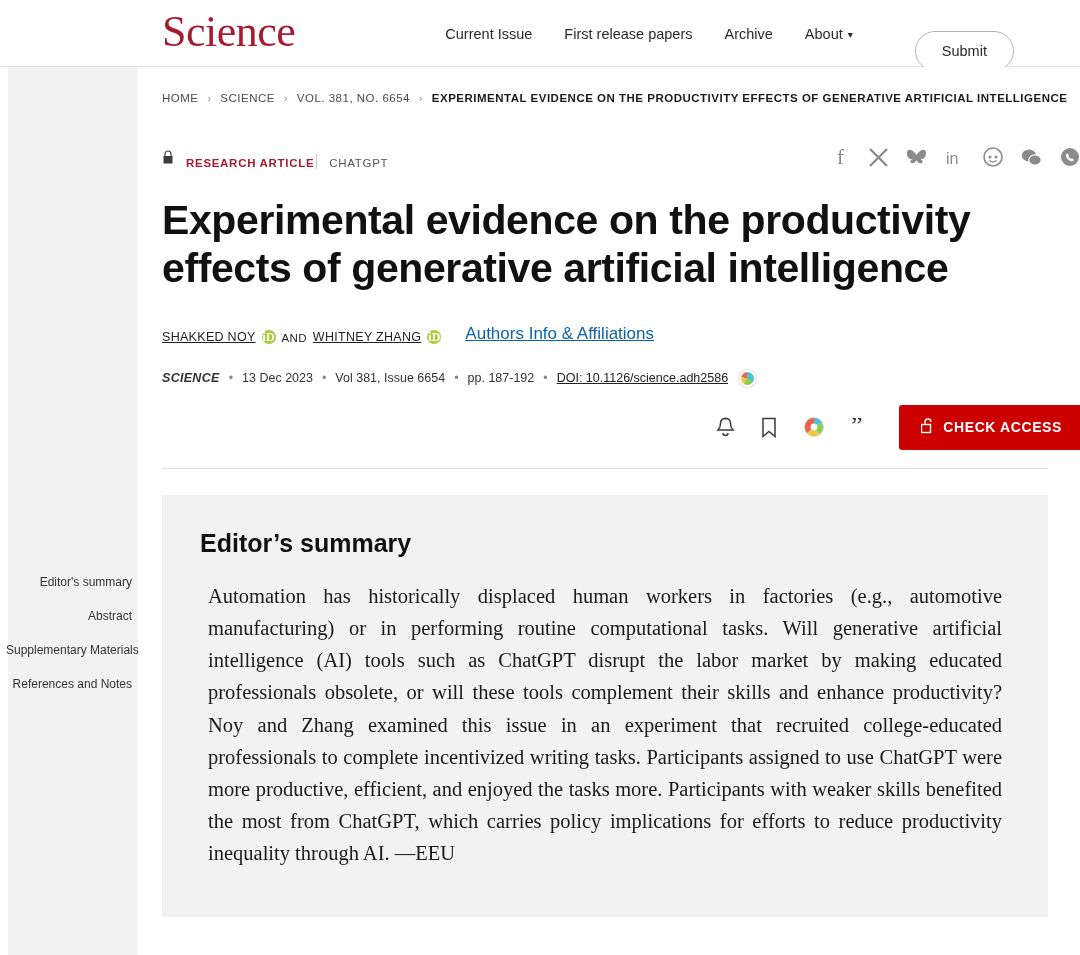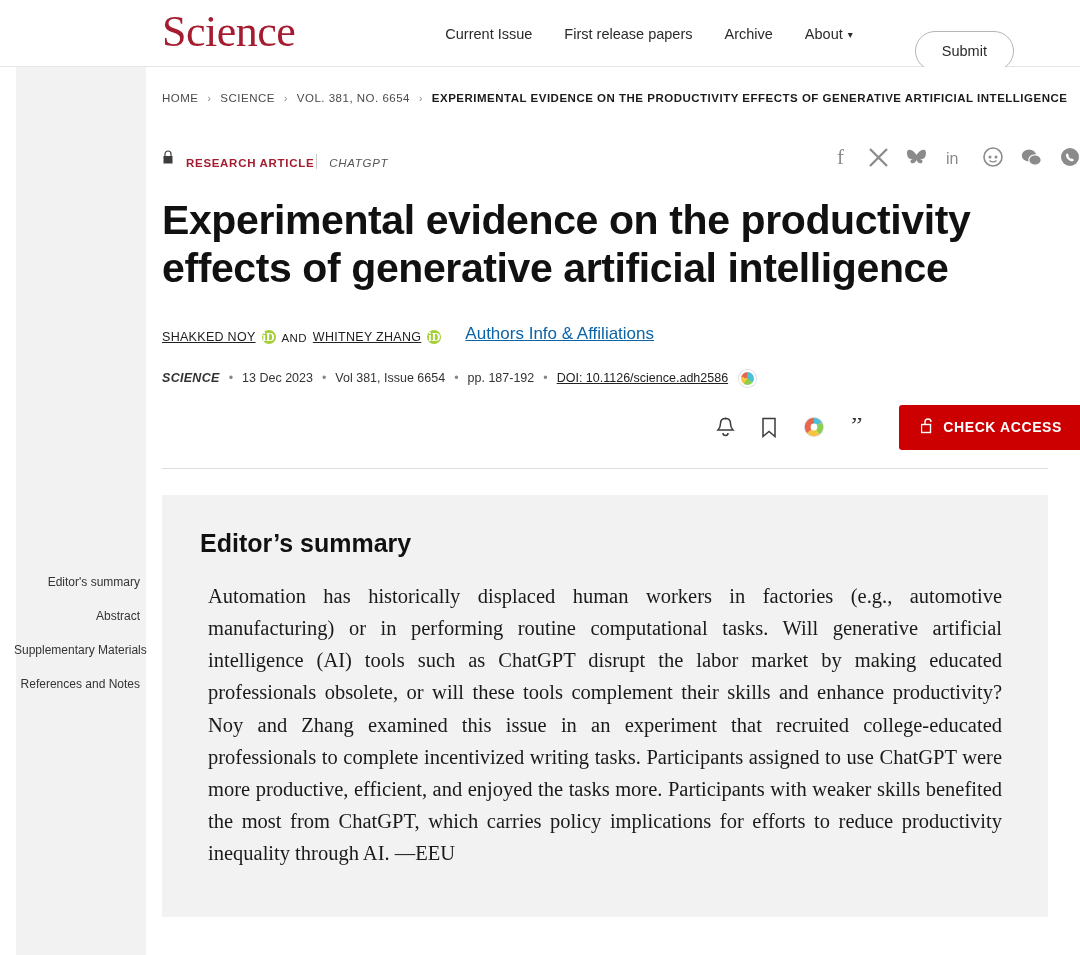--- a/index.html
+++ b/index.html
@@ -68,21 +68,21 @@
     margin-top: 34px;
   }
 
   
   .page {
     position: relative;
     background: #fff;
   }
   .left-rail {
     position: absolute;
-    left: 16px;
+    left: 8px;
     top: 0;
     width: 130px;
     height: 888px;
     background: #f2f2f2;
   }
   .content {
     margin-left: 130px;
     background: #fff;
     min-height: 888px;
   }
@@ -128,21 +128,20 @@
     font-weight: 700;
     color: #a51c30;
     cursor: pointer;
   }
   .topic {
     font-size: 11.5px;
     letter-spacing: 0.7px;
     text-transform: uppercase;
     color: #555;
     cursor: pointer;
-    font-style: italic;
   }
   .share-row {
     position: absolute;
     right: -32px;
     top: -4px;
     display: flex;
     align-items: center;
     gap: 18px;
     color: #8b8b8b;
   }

